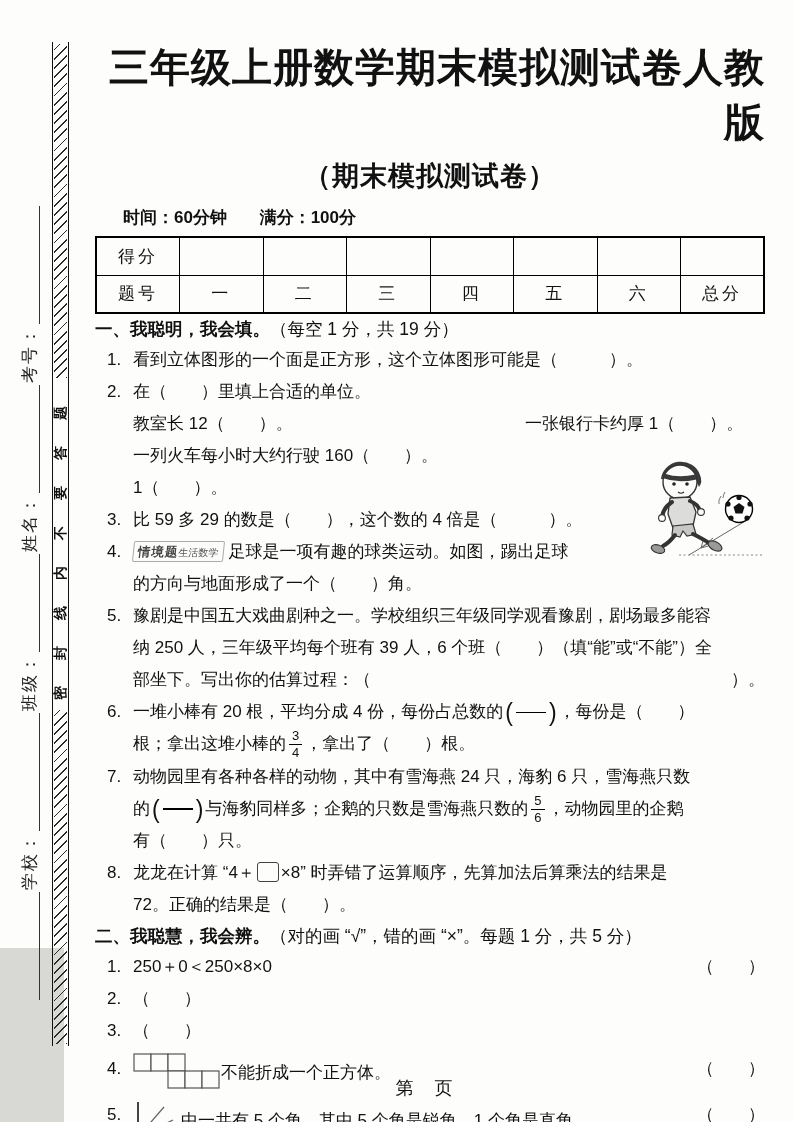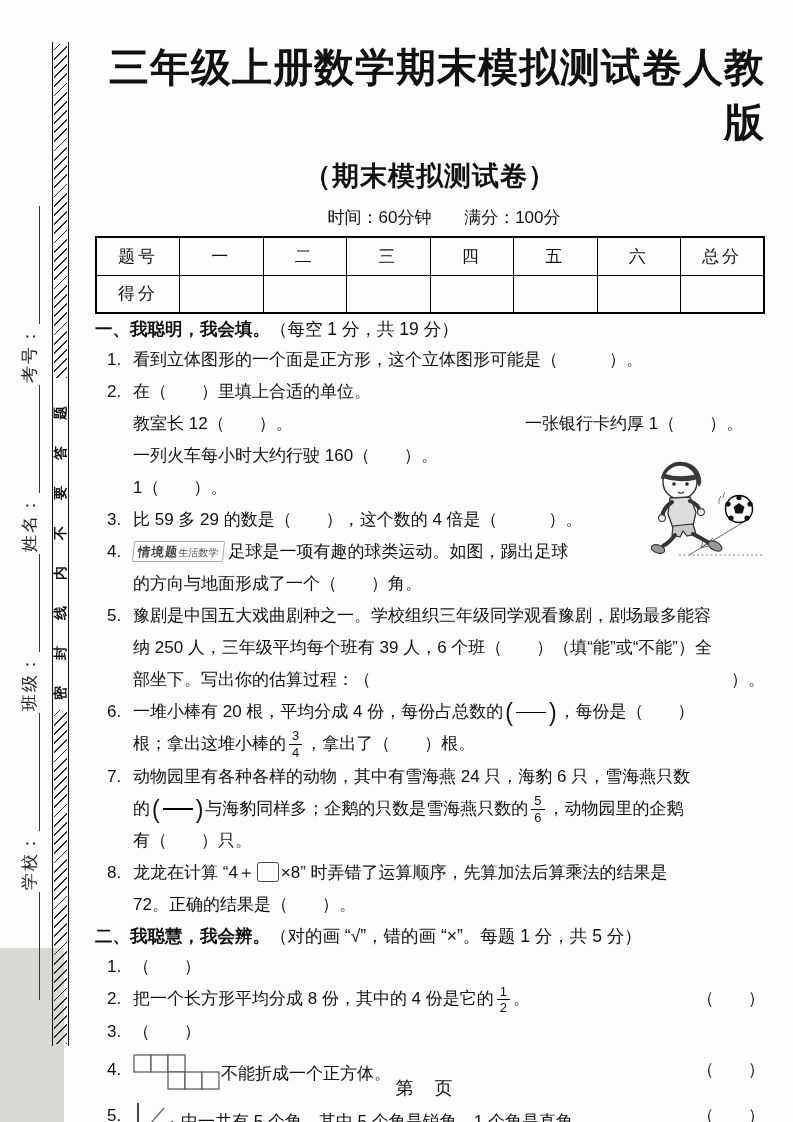--- a/index.html
+++ b/index.html
@@ -41,21 +41,21 @@
     letter-spacing:26px; padding-left:8px; white-space:nowrap;
   }
   .scan-shadow{
     position:absolute; left:0; top:948px; width:64px; height:174px;
     background:#d8d8d5;
   }
   
   .content{ position:absolute; left:95px; top:40px; width:670px; }
   .title{ font-size:40px; font-weight:bold; text-align:right; letter-spacing:1px; }
   .subtitle{ font-size:27px; font-weight:bold; text-align:center; margin-top:8px; letter-spacing:1px; }
-  .meta{ text-align:center; font-size:17px; margin-top:12px; margin-bottom:7px; }
+  .meta{ text-align:left; font-size:17px; margin-top:12px; margin-bottom:7px;font-weight:bold; }
   .meta span{ margin-left:28px; }
   table.score{ width:100%; border-collapse:collapse; border:2px solid #000; table-layout:fixed; }
   table.score td{
     border:1.5px solid #000; height:38px; text-align:center;
     font-size:17px; letter-spacing:3px;
   }
   
   .sec-head{ font-size:17.5px; margin-top:0; line-height:30px; }
   .sec-head .bold{ font-weight:bold; }
   .sec-head .note{ font-weight:normal; }
@@ -127,39 +127,39 @@
   <div class="title">三年级上册数学期末模拟测试卷人教版</div>
   <div class="subtitle">（期末模拟测试卷）</div>
   <div class="meta">
     <span>时间：60分钟</span>
     <span>满分：100分</span>
   </div>
 
   <table class="score">
     <tbody>
         <tr>
+      <td>得分</td>
+      <td></td>
+      <td></td>
+      <td></td>
+      <td></td>
+      <td></td>
+      <td></td>
+      <td></td>
+    </tr>
+    <tr>
       <td>题号</td>
       <td>一</td>
       <td>二</td>
       <td>三</td>
       <td>四</td>
       <td>五</td>
       <td>六</td>
       <td>总分</td>
     </tr>
-    <tr>
-      <td>得分</td>
-      <td></td>
-      <td></td>
-      <td></td>
-      <td></td>
-      <td></td>
-      <td></td>
-      <td></td>
-    </tr>
   </tbody>
     </table>
 
   <div class="sec-head">
     <span class="bold">一、我聪明，我会填。</span><span class="note">（每空 1 分，共 19 分）</span>
   </div>
 
   <div class="q">
     <span class="qno">1.</span>
     <div class="qbody"><span>看到立体图形的一个面是正方形，这个立体图形可能是（　　　）。</span></div>
@@ -256,31 +256,26 @@
       <div>72。正确的结果是（　　）。</div>
     </div>
   </div>
 
   <div class="sec-head">
     <span class="bold">二、我聪慧，我会辨。</span><span class="note">（对的画 “√”，错的画 “×”。每题 1 分，共 5 分）</span>
   </div>
 
   <div class="judge">
     <span class="qno">1.</span>
+    <span class="jtext">250＋0＜250×8×0</span>
     <span class="jblank">（　　）</span>
   </div>
 
   <div class="judge">
     <span class="qno">2.</span>
-    <span class="jtext">
-      <span>把一个长方形平均分成 8 份，其中的 4 份是它的</span><span class="frac">
-          <span class="fnum">1</span>
-          <span class="fden">2</span>
-        </span><span>。</span>
-    </span>
     <span class="jblank">（　　）</span>
   </div>
 
   <div class="judge">
     <span class="qno">3.</span>
     <span class="jblank">（　　）</span>
   </div>
 
   <div class="judge" style="margin-top:6px;">
     <span class="qno">4.</span>

